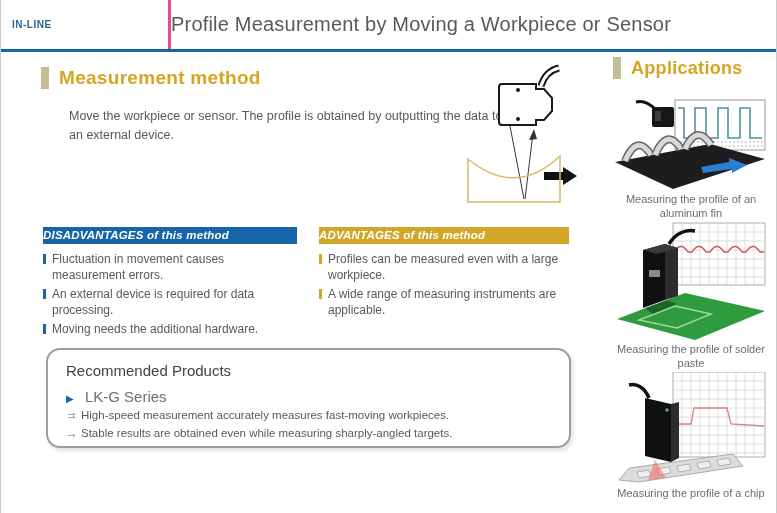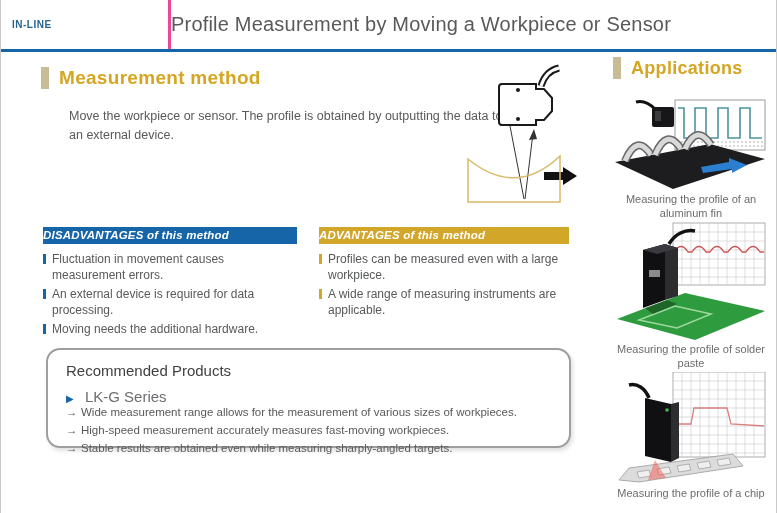--- a/index.html
+++ b/index.html
@@ -123,21 +123,20 @@
     <div class="reco">
       <div class="reco-title">Recommended Products</div>
       <div class="reco-row">
         <div class="series">
           <span class="tri">▶</span>
           <span>LK-G Series</span>
         </div>
         <ul class="features">
           <li>
             <span class="arr">→</span>
-            <span>Wide measurement range allows for the measurement of various sizes of workpieces.</span>
           </li>
           <li>
             <span class="arr">→</span>
             <span>High-speed measurement accurately measures fast-moving workpieces.</span>
           </li>
           <li>
             <span class="arr">→</span>
             <span>Stable results are obtained even while measuring sharply-angled targets.</span>
           </li>
         </ul>

